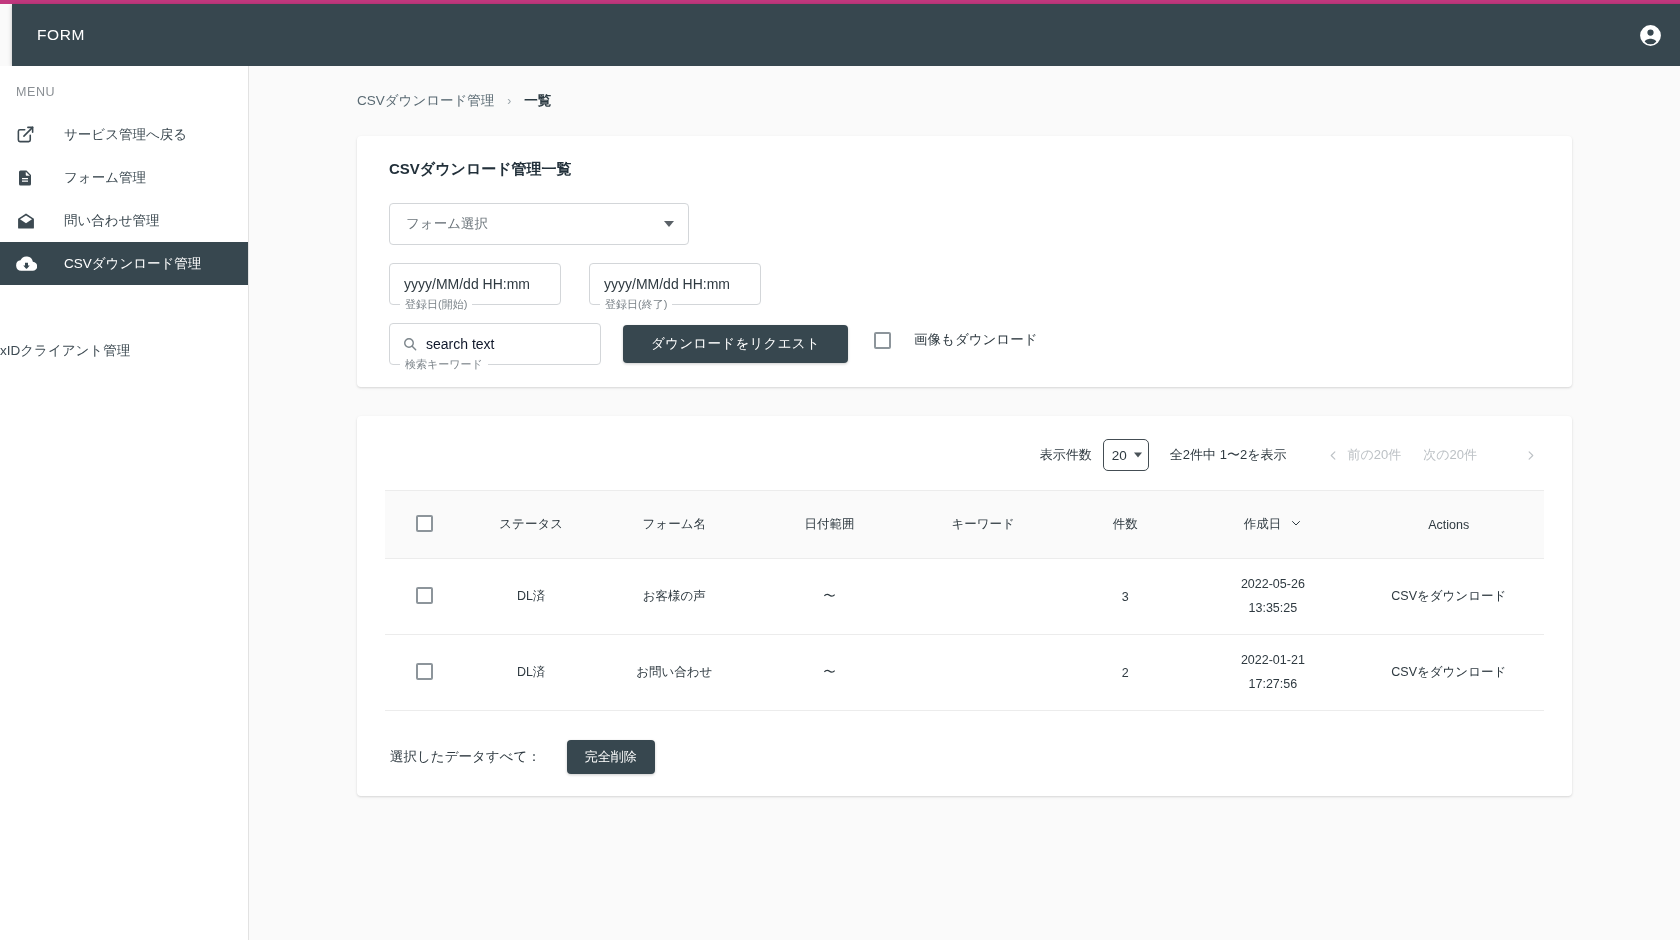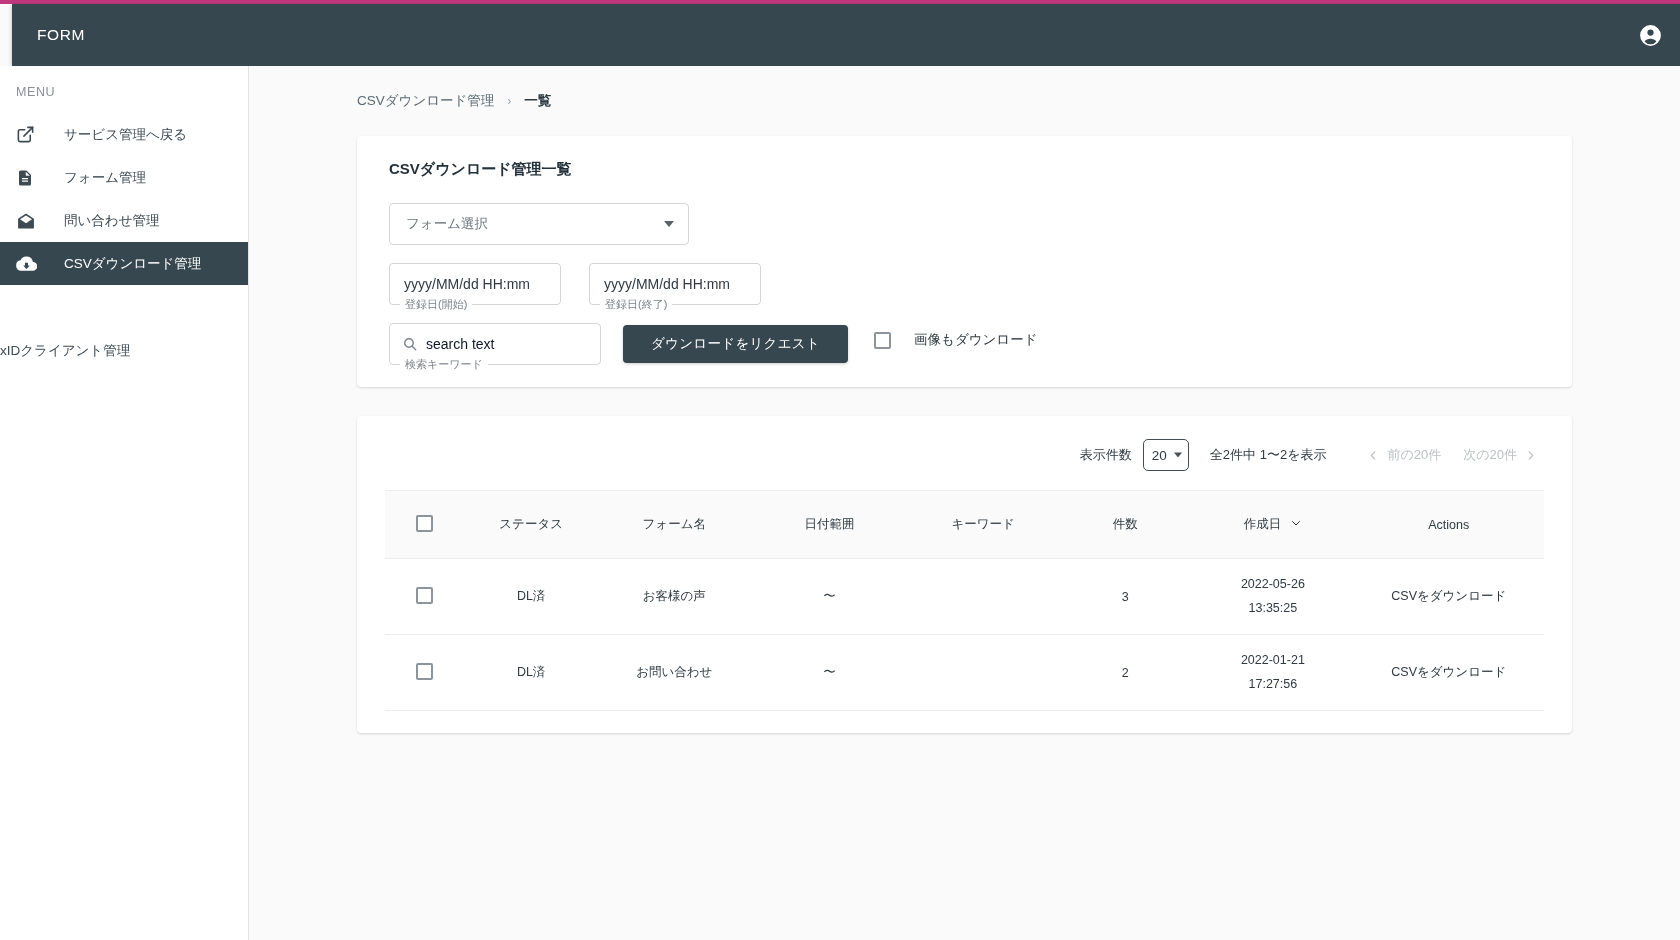--- a/index.html
+++ b/index.html
@@ -147,21 +147,21 @@
   }
   .pp-select .v { font-size: 13.5px; color: #2f3a41; margin-left: 8px; }
   .pp-select .caret {
     position: absolute; right: 6px; top: 50%; transform: translateY(-50%);
     width: 0; height: 0; border-left: 4.5px solid transparent;
     border-right: 4.5px solid transparent; border-top: 5.5px solid #4a5258;
   }
   .range-text { font-size: 13px; color: #2f3a41; margin-left: 21px; }
   .pg-btn { display: flex; align-items: center; color: #bcc1c5; cursor: pointer; font-size: 13px; }
   .pg-prev { margin-left: 34px; }
-  .pg-next { margin-left: 22px; }
+  .pg-next { margin-left: 22px; gap: 40px; }
   .pg-btn .chev { margin: 0 8px; display: flex; align-items: center; }
 
   
   table { width: calc(100% - 24px); margin-left: 12px; border-collapse: collapse; }
   thead th {
     background: #fafafa; font-size: 12.5px; font-weight: 400; color: #2f3a41;
     height: 68px; border-top: 1px solid #ececec; border-bottom: 1px solid #ececec;
     text-align: center; vertical-align: middle;
   }
   thead th.sortable { cursor: pointer; }
@@ -399,16 +399,20 @@
                 <div>17:27:56</div>
               </div>
             </td>
             <td>
               <span class="dl-link">CSVをダウンロード</span>
             </td>
           </tr>
         </tbody>
       </table>
 
+      <div class="bulk-row">
+        <span class="bulk-label">選択したデータすべて：</span>
+        <button class="btn-danger">完全削除</button>
+      </div>
 
     </div>
   </div>
 </div>
 
 </body></html>

